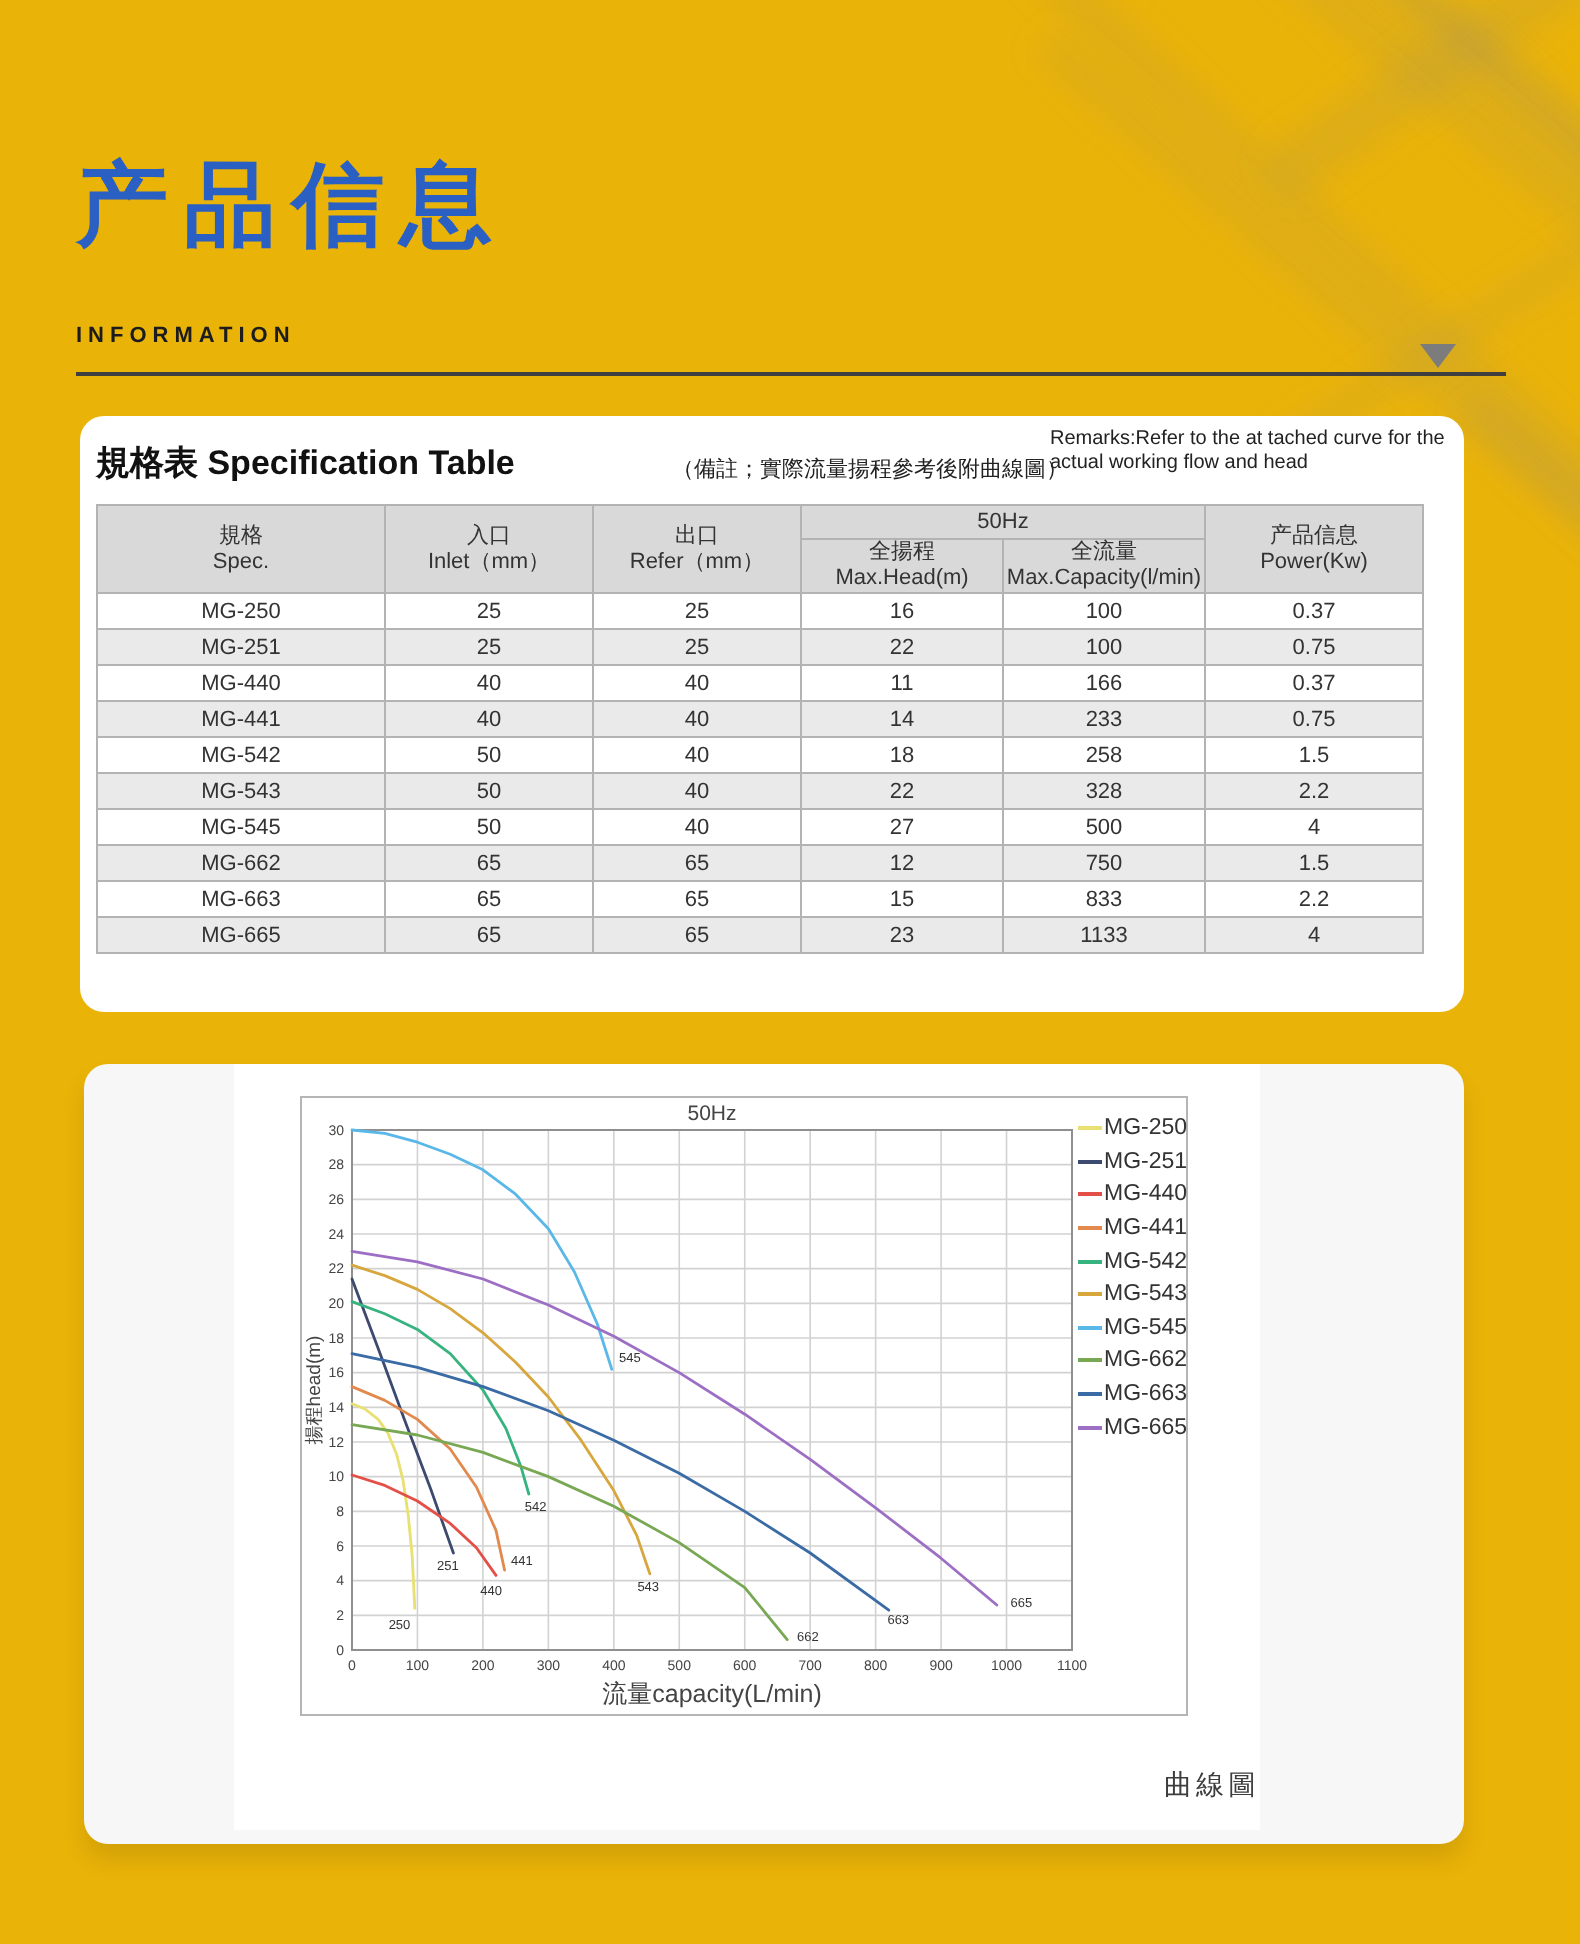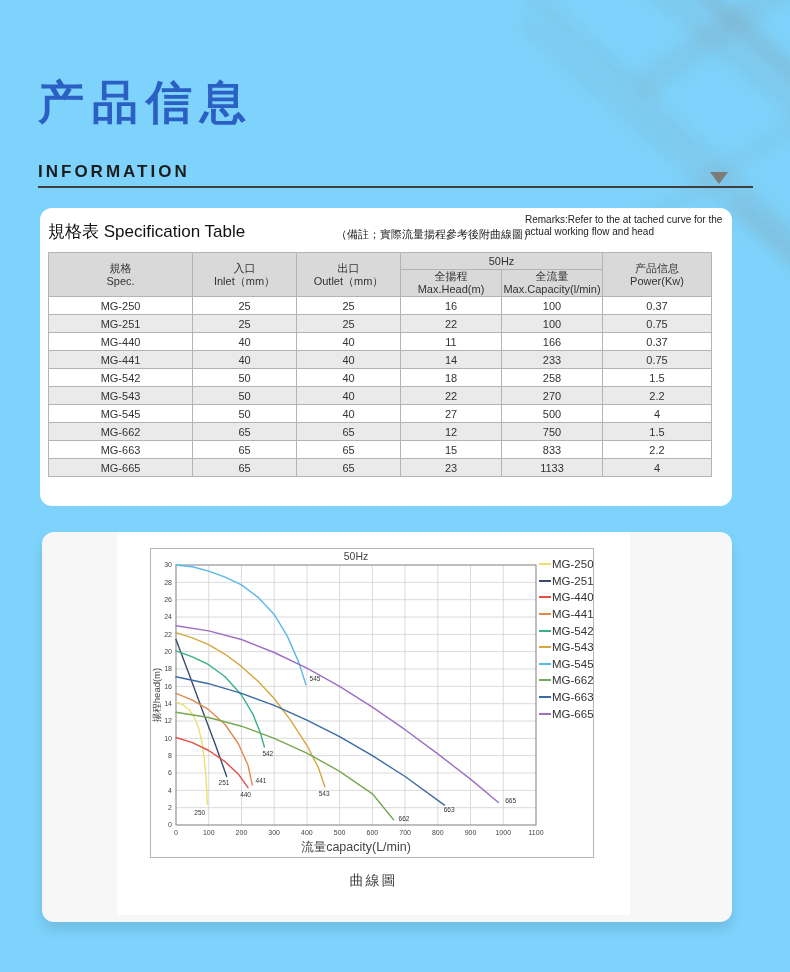--- a/index.html
+++ b/index.html
@@ -1,37 +1,37 @@
 <!DOCTYPE html>
 <html><head>
 <meta charset="utf-8">
 <style>
   * { margin:0; padding:0; box-sizing:border-box; }
   html,body { background:#fff; }
   body { font-family:"Liberation Sans","DejaVu Sans",sans-serif; }
-  .page { position:relative; width:790px; height:972px; background:#7dd3fc; overflow:hidden; }
+  .page { position:relative; width:790px; height:972px; background:#eab308; overflow:hidden; }
 
   
   .deco { position:absolute; pointer-events:none; background:rgba(130,130,130,.13);
           filter:blur(8px); border-radius:12px; }
 
   
   .page-title { position:absolute; left:38px; top:72px; font-size:46px; font-weight:800;
                 color:#2a5fc4; letter-spacing:8px; }
-  .info-label { position:absolute; left:38px; top:162px; font-size:17px; font-weight:600;
+  .info-label { position:absolute; left:38px; top:162px; font-size:11px; font-weight:600;
                 color:#1c1c1c; letter-spacing:3px; }
   .hrule { position:absolute; left:38px; top:186px; width:715px; height:2px; background:#3f3f3f; }
   .tri-down { position:absolute; left:710px; top:172px; width:0; height:0;
               border-left:9px solid transparent; border-right:9px solid transparent;
               border-top:12px solid #7c7c7c; }
 
   
   .spec-card { position:absolute; left:40px; top:208px; width:692px; height:298px;
                background:#fff; border-radius:12px; }
-  .spec-title { position:absolute; left:8px; top:12px; font-size:17px; font-weight:400; color:#111; }
+  .spec-title { position:absolute; left:8px; top:12px; font-size:17px; font-weight:700; color:#111; }
   .spec-note-cn { position:absolute; left:296px; top:19px; font-size:11px; color:#222; font-weight:400; }
   .spec-note-en { position:absolute; left:485px; top:6px; width:200px; font-size:10px;
                   line-height:1.18; color:#222; }
   table.spec { position:absolute; left:8px; top:44px; width:663px; border-collapse:collapse;
                table-layout:fixed; font-size:11px; color:#333;border-radius:24px; }
   table.spec th, table.spec td { border:1px solid #b3b3b3; text-align:center; vertical-align:middle; }
   table.spec thead th { background:#d9d9d9; font-weight:400; color:#333; }
   table.spec .grp { height:17px; font-size:11px; }
   table.spec .sub th { height:27px; }
   table.spec td { height:18px; background:#fff; }
@@ -42,21 +42,21 @@
   .chart-card { position:absolute; left:42px; top:532px; width:690px; height:390px;
                 background:#f7f7f7; border-radius:12px;
                 box-shadow:0 8px 12px rgba(0,0,0,.10); overflow:hidden; }
   .chart-panel { position:absolute; left:75px; top:0; width:513px; height:383px; background:#fff; }
   .chart-box { position:absolute; left:33px; top:16px; width:444px; height:310px;
                border:1px solid #b5b5b5; background:#fff; }
   .chart-box svg { position:absolute; left:0; top:0; overflow:visible; }
   .legend { position:absolute; left:388px; top:7px; }
   .legend-item { display:flex; align-items:center; height:16.6px; font-size:11.5px; color:#333; white-space:nowrap; }
   .legend-swatch { display:inline-block; width:12px; height:2px; margin-right:1px; }
-  .chart-caption { position:absolute; left:0; top:340px; width:513px; text-align:center;
+  .chart-caption { position:absolute; left:0; top:352px; width:513px; text-align:right;
                    font-size:14px; color:#3d3d3d; letter-spacing:2px; }
 </style>
 </head>
 <body>
 
 <div class="page">
 
   <div class="deco" style="left:480px;top:-30px;width:420px;height:22px;transform:rotate(42deg)"></div>
   <div class="deco" style="left:520px;top:10px;width:420px;height:16px;transform:rotate(42deg)"></div>
   <div class="deco" style="left:560px;top:60px;width:380px;height:20px;transform:rotate(40deg)"></div>
@@ -90,21 +90,21 @@
           <th rowspan="2" class="th2">
             <span>規格</span>
             <span>Spec.</span>
           </th>
           <th rowspan="2" class="th2">
             <span>入口</span>
             <span>Inlet（mm）</span>
           </th>
           <th rowspan="2" class="th2">
             <span>出口</span>
-            <span>Outlet（mm）</span>
+            <span>Refer（mm）</span>
           </th>
           <th colspan="2">50Hz</th>
           <th rowspan="2" class="th2">
             <span>产品信息</span>
             <span>Power(Kw)</span>
           </th>
         </tr>
         <tr class="sub">
           <th class="th2">
             <span>全揚程</span>
@@ -155,21 +155,21 @@
             <td>40</td>
             <td>18</td>
             <td>258</td>
             <td>1.5</td>
           </tr>
           <tr class="alt">
             <td>MG-543</td>
             <td>50</td>
             <td>40</td>
             <td>22</td>
-            <td>270</td>
+            <td>328</td>
             <td>2.2</td>
           </tr>
           <tr>
             <td>MG-545</td>
             <td>50</td>
             <td>40</td>
             <td>27</td>
             <td>500</td>
             <td>4</td>
           </tr>

